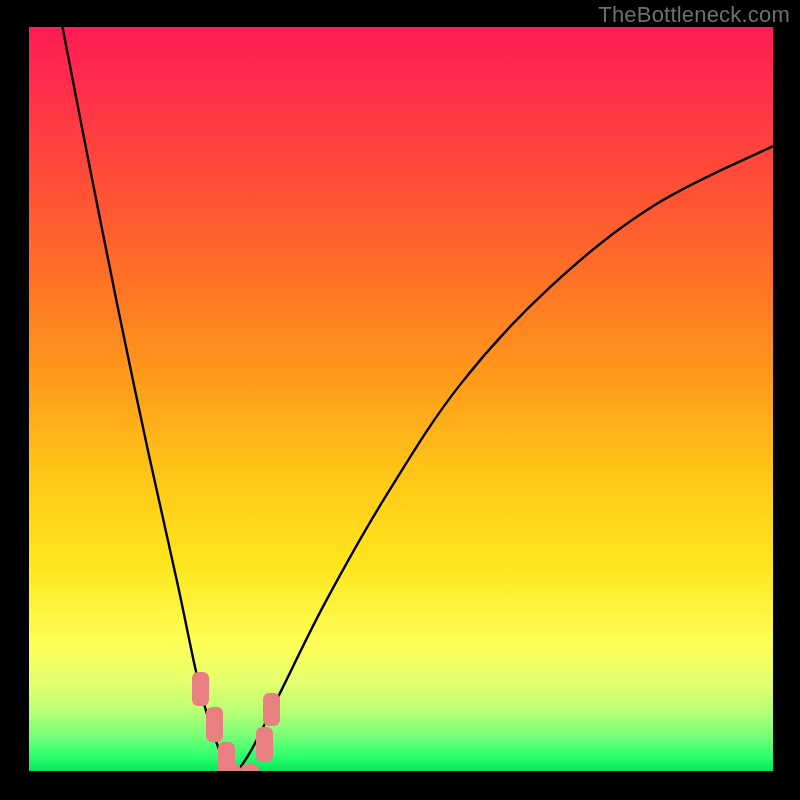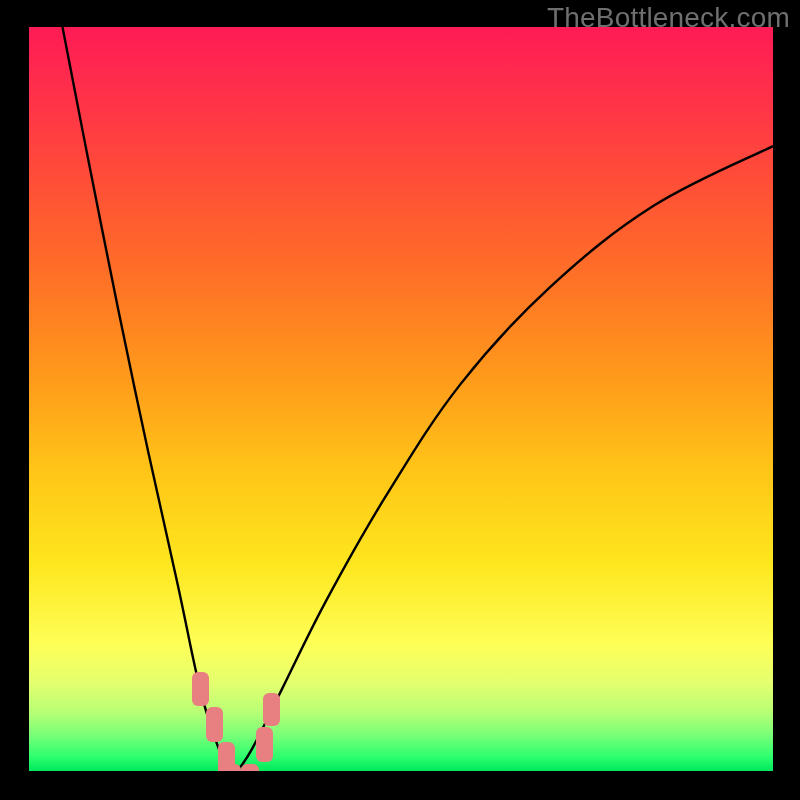--- a/index.html
+++ b/index.html
@@ -15,21 +15,21 @@
     position: absolute;
     left: 0; top: 0;
     width: 800px; height: 800px;
     background: #000;
   }
   .watermark {
     position: absolute;
     top: 2px;
     right: 10px;
     color: #6f6f6f;
-    font-size: 28px;
+    font-size: 22px;
     font-weight: 400;
     letter-spacing: 0.2px;
     z-index: 50;
   }
   .plot {
     position: absolute;
     left: 29px;
     top: 27px;
     width: 744px;
     height: 744px;

